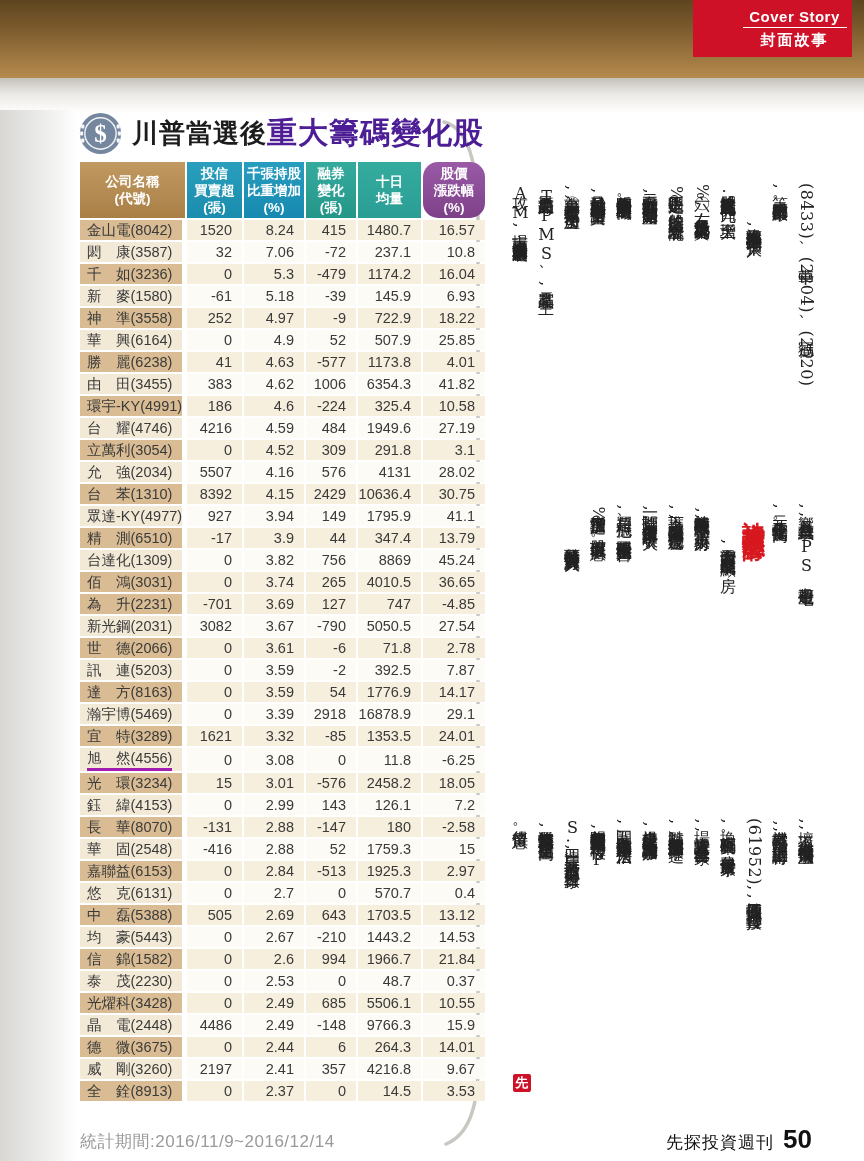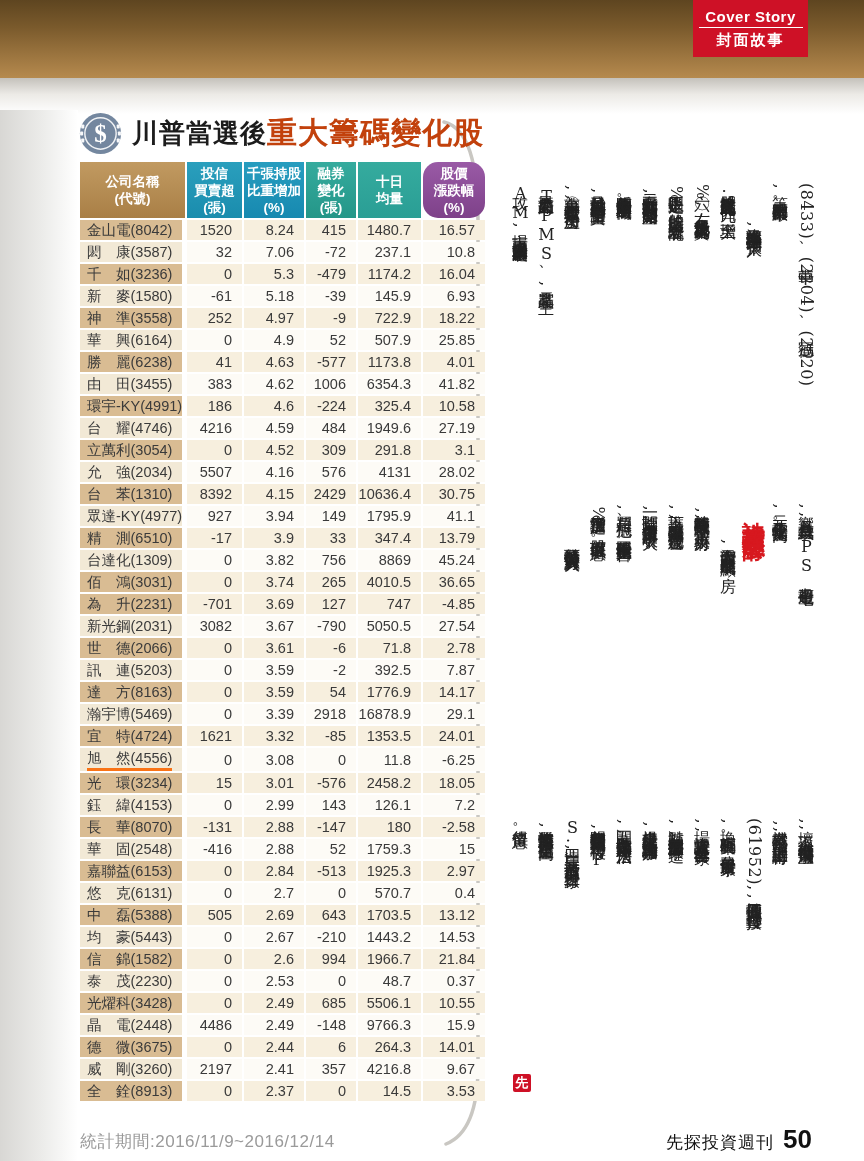--- a/index.html
+++ b/index.html
@@ -10,54 +10,54 @@
   .top-band{position:absolute;left:0;top:0;width:864px;height:78px;
     background:linear-gradient(180deg,#5e4520 0%,#7a5a2c 30%,#a8満 60%,#b68a4e 100%);
     background:linear-gradient(180deg,#5e4520 0%,#7a5a2c 35%,#b68a4e 100%);}
   .band-fade{position:absolute;left:0;top:78px;width:864px;height:36px;
     background:linear-gradient(180deg,#c4c1bb 0%,#eceae6 45%,#ffffff 100%);}
   .left-shade{position:absolute;left:0;top:110px;width:78px;height:1051px;
     background:linear-gradient(90deg,#d8d7d4 0%,#ececea 55%,#ffffff 100%);}
 
   
   .cover-banner{position:absolute;left:693px;top:0;width:115px;height:57px;background:#ce1126;
-    display:flex;flex-direction:column;align-items:center;justify-content:center;color:#fff;}
+    display:flex;flex-direction:column;align-items:center;justify-content:center;color:#fff;padding-left:44px;}
   .cs-en{font-size:15px;font-weight:bold;letter-spacing:.5px;border-bottom:1.5px solid #fff;
     padding:0 6px 2px 6px;width:92px;text-align:center;}
   .cs-zh{font-size:15px;font-weight:bold;margin-top:3px;letter-spacing:2px;}
 
   
   .curve{position:absolute;left:442px;top:118px;pointer-events:none;}
 
   
   .chart-title{position:absolute;left:79px;top:112px;display:flex;align-items:center;}
   .coin{flex:0 0 auto;}
   .t-black{font-size:26px;font-weight:bold;color:#1c1c1c;margin-left:10px;letter-spacing:1px;}
-  .t-red{font-size:30px;font-weight:bold;color:#c2410c;letter-spacing:1px;}
+  .t-red{font-size:30px;font-weight:bold;color:#4c1d95;letter-spacing:1px;}
 
   
   .stock-table{position:absolute;left:78px;top:160px;width:395px;border-collapse:separate;
     border-spacing:2px;table-layout:fixed;}
   .stock-table th{height:56px;color:#fff;font-size:13.5px;font-weight:bold;line-height:17px;
     text-align:center;vertical-align:middle;padding:0;}
   .ht0{background:linear-gradient(180deg,#c19a61 0%,#a97f46 100%);}
   .ht1{background:linear-gradient(180deg,#2a9fbd 0%,#1a8cad 100%);}
   .ht2{background:linear-gradient(180deg,#279dbf 0%,#1789b0 100%);}
   .ht3{background:linear-gradient(180deg,#35ab9e 0%,#249688 100%);}
   .ht4{background:linear-gradient(180deg,#35ab9e 0%,#2a9e95 100%);}
   .ht5{background:linear-gradient(180deg,#9a5aa6 0%,#7e4189 100%);border-radius:15px;}
   .stock-table td{height:20px;padding:0;font-size:14.5px;line-height:20px;white-space:nowrap;
     overflow:hidden;color:#3a3a3a;}
   td.name{padding-left:7px;text-align:left;border-right:3px solid #fff;}
   td.num{text-align:right;padding-right:10px;}
   tr.odd td.name{background:#d9bc93;}
   tr.odd td.num{background:#f7efde;}
   tr.even td.name{background:#f2e9d6;}
   tr.even td.num{background:#fdfbf6;}
-  tr.uline .nm{display:inline-block;border-bottom:3px solid #f97316;padding-bottom:0px;}
+  tr.uline .nm{display:inline-block;border-bottom:3px solid #a21caf;padding-bottom:0px;}
   .note{position:absolute;left:80px;top:1130px;font-size:17px;color:#9a9a9a;letter-spacing:.5px;}
 
   
   .band{position:absolute;left:492px;width:327px;writing-mode:vertical-rl;text-orientation:mixed;
     font-family:"DejaVu Serif","Liberation Serif",serif;font-size:16px;color:#222;
     line-height:26px;letter-spacing:.5px;}
   .band p{margin:0;padding:0;}
   .band1{top:183px;height:300px;}
   .band2{top:503px;height:300px;}
   .band3{top:818px;height:300px;}
@@ -239,21 +239,21 @@
           <td class="num">927</td>
           <td class="num">3.94</td>
           <td class="num">149</td>
           <td class="num">1795.9</td>
           <td class="num">41.1</td>
         </tr>
         <tr class="odd">
           <td class="name"><span class="nm">精　測(6510)</span></td>
           <td class="num">-17</td>
           <td class="num">3.9</td>
-          <td class="num">33</td>
+          <td class="num">44</td>
           <td class="num">347.4</td>
           <td class="num">13.79</td>
         </tr>
         <tr class="even">
           <td class="name"><span class="nm">台達化(1309)</span></td>
           <td class="num">0</td>
           <td class="num">3.82</td>
           <td class="num">756</td>
           <td class="num">8869</td>
           <td class="num">45.24</td>
@@ -308,21 +308,21 @@
         </tr>
         <tr class="even">
           <td class="name"><span class="nm">瀚宇博(5469)</span></td>
           <td class="num">0</td>
           <td class="num">3.39</td>
           <td class="num">2918</td>
           <td class="num">16878.9</td>
           <td class="num">29.1</td>
         </tr>
         <tr class="odd">
-          <td class="name"><span class="nm">宜　特(4724)</span></td>
+          <td class="name"><span class="nm">宜　特(3289)</span></td>
           <td class="num">1621</td>
           <td class="num">3.32</td>
           <td class="num">-85</td>
           <td class="num">1353.5</td>
           <td class="num">24.01</td>
         </tr>
         <tr class="even uline">
           <td class="name"><span class="nm">旭　然(4556)</span></td>
           <td class="num">0</td>
           <td class="num">3.08</td>

